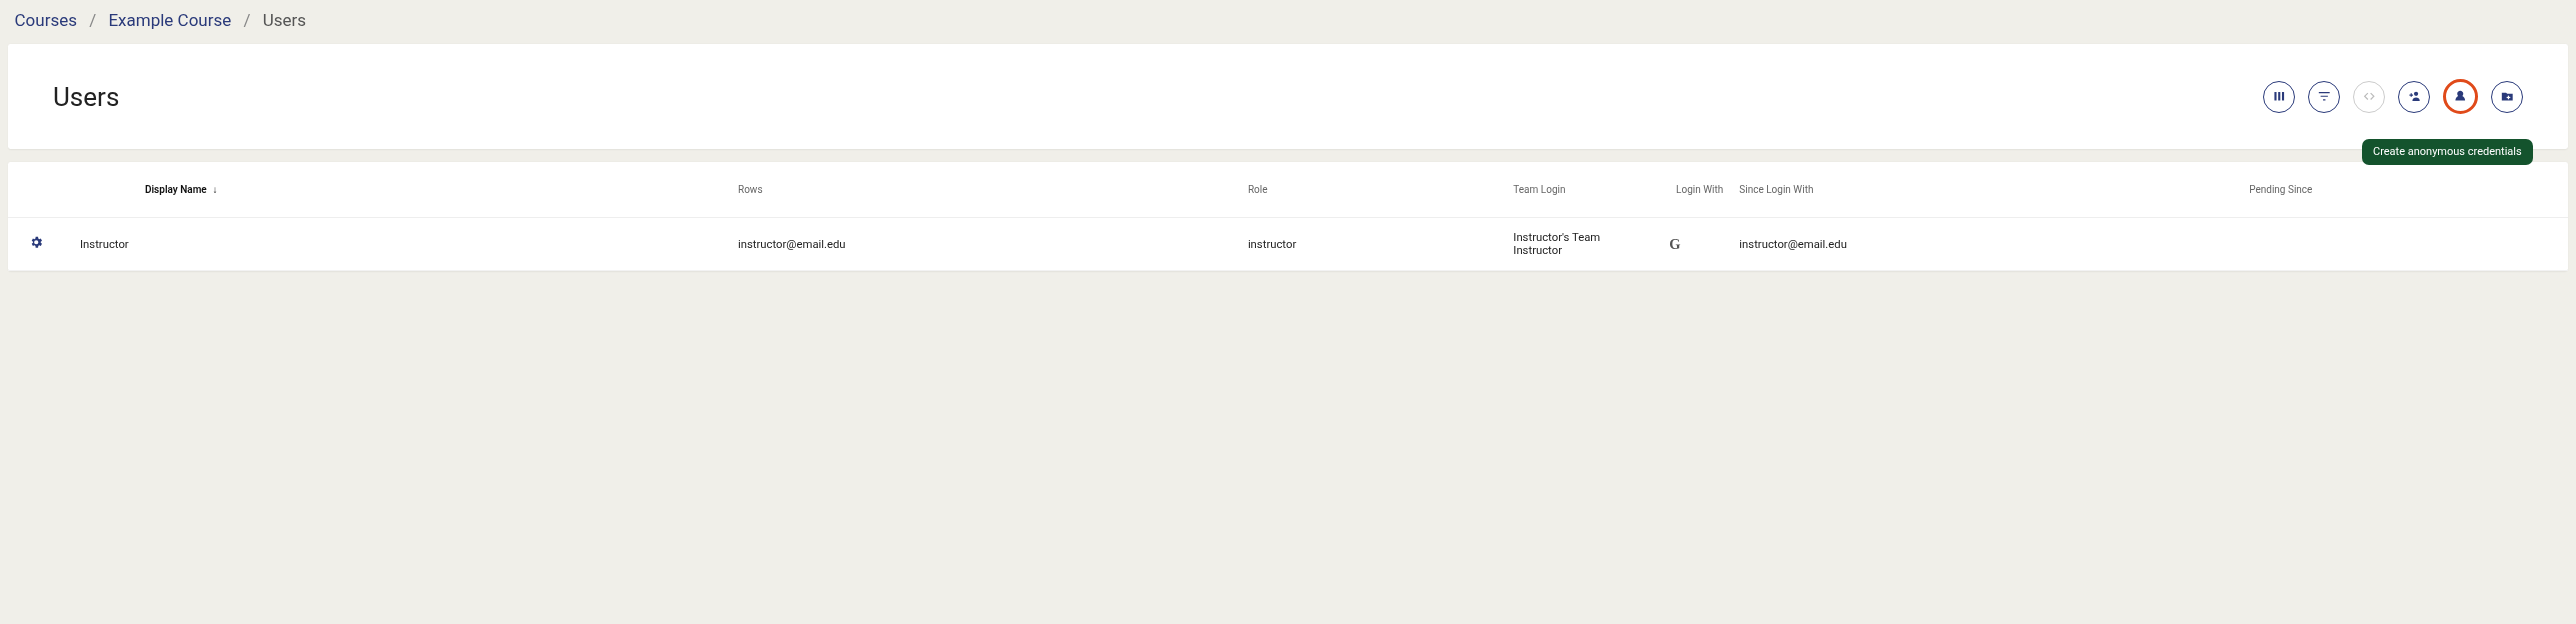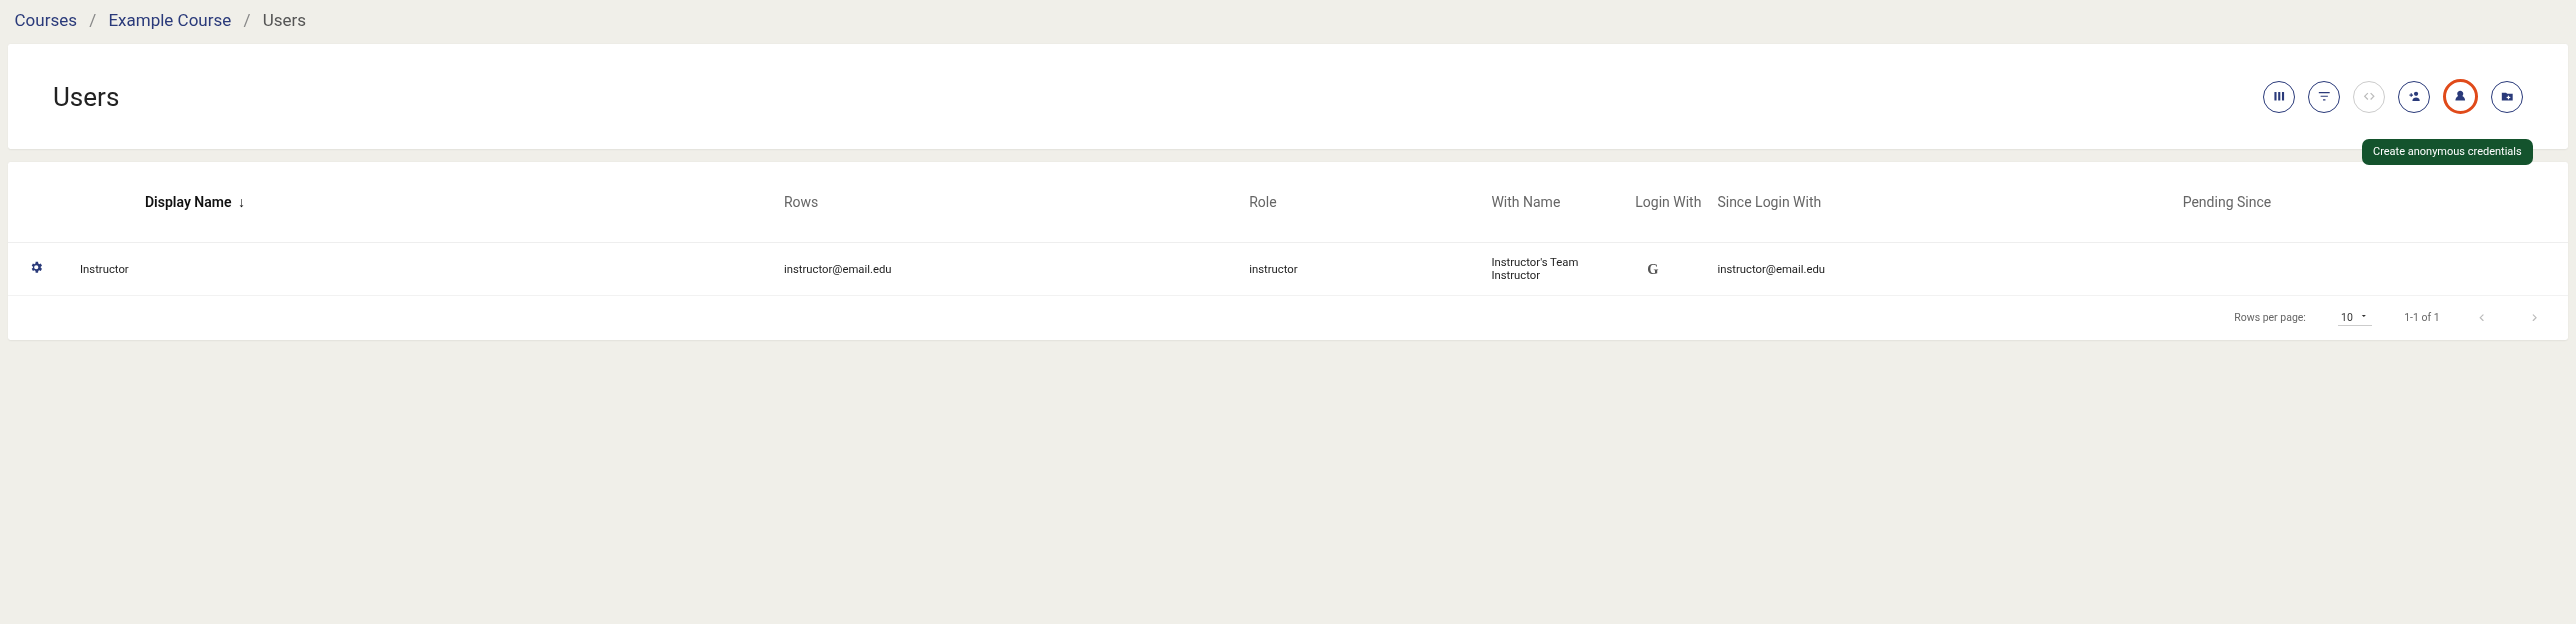--- a/index.html
+++ b/index.html
@@ -68,22 +68,22 @@
       font-size: 11px;
       white-space: nowrap;
     }
 
     .table-card { padding: 0; }
     table { width: 100%; border-collapse: collapse; }
     th {
       text-align: left;
       font-weight: 400;
       color: #666;
-      font-size: 14px;
-      padding: 32px 8px;
+      font-size: 10px;
+      padding: 22px 8px;
       border-bottom: 0.8px solid #eee;
     }
     th.sort-active { color: #111; font-weight: 600; }
     .sort-arrow { margin-left: 3.2px; }
     td { padding: 13px 8px; font-size: 11.3px; color: #222; }
     tr.datarow { border-bottom: 0.8px solid #f2f2f2; margin-left: 28px; }
     .gear-cell { width: 56px; text-align: center; color: #2a3a7a; }
     .gear-cell svg { width: 14.5px; height: 14.5px; }
     .col-display { padding-left: 16px; }
     th.col-display-head { padding-left: 81px; }
@@ -175,21 +175,21 @@
   <table>
     <thead>
       <tr>
         <th style="width:56px"></th>
         <th class="sort-active col-display-head">
           <span>Display Name</span>
           <span class="sort-arrow">↓</span>
         </th>
         <th>Rows</th>
         <th>Role</th>
-        <th style="width:113px">With Name</th>
+        <th style="width:113px">Team Login</th>
         <th style="width:113px;text-align:right">Login With</th>
         <th>Since Login With</th>
         <th>Pending Since</th>
       </tr>
     </thead>
     <tbody>
       <tr class="datarow">
         <td class="gear-cell">
           <span>
             <svg viewBox="0 0 24 24">
@@ -203,40 +203,14 @@
         <td style="width:113px">Instructor's Team Instructor</td>
         <td class="login-icon-cell">
           <span>G</span>
         </td>
         <td>instructor@email.edu</td>
         <td></td>
       </tr>
     </tbody>
   </table>
 
-  <div class="pager">
-    <span>Rows per page:</span>
-    <div class="rows-select">
-      <span>10</span>
-      <span>
-        <svg viewBox="0 0 24 24">
-            <path d="M7 10l5 5 5-5z" fill="currentColor"></path>
-          </svg>
-      </span>
-    </div>
-    <span>1-1 of 1</span>
-    <span class="pager-arrow">
-      <span>
-        <svg viewBox="0 0 24 24">
-            <path d="M15 6l-6 6 6 6" stroke="currentColor" stroke-width="2.5" fill="none" stroke-linecap="round"></path>
-          </svg>
-      </span>
-    </span>
-    <span class="pager-arrow">
-      <span>
-        <svg viewBox="0 0 24 24">
-            <path d="M9 6l6 6-6 6" stroke="currentColor" stroke-width="2.5" fill="none" stroke-linecap="round"></path>
-          </svg>
-      </span>
-    </span>
-  </div>
 </div>
 
 
 </body></html>

